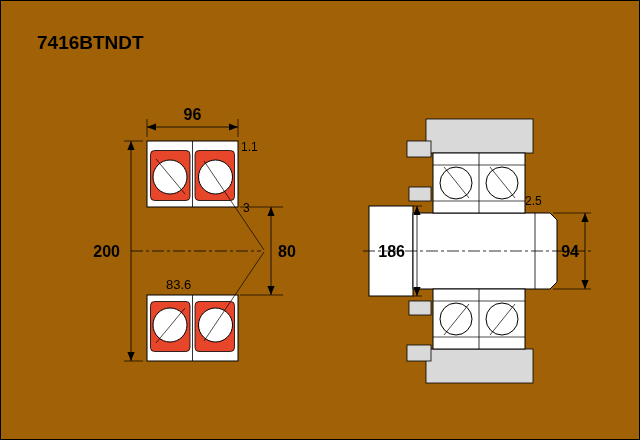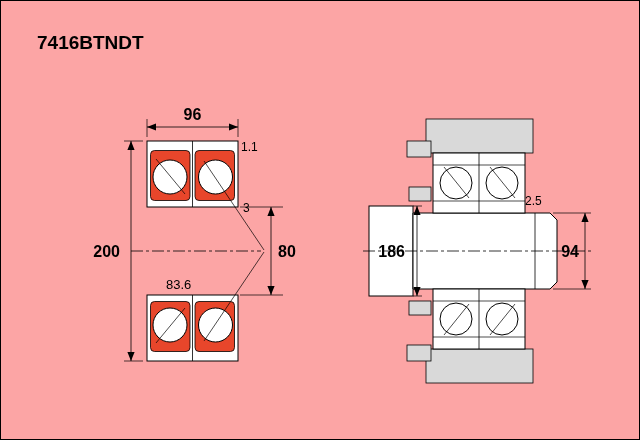--- a/index.html
+++ b/index.html
@@ -1,17 +1,17 @@
 <!DOCTYPE html>
 <html><head>
 <meta charset="utf-8">
 <style>
   html,body{margin:0;padding:0;background:#fff;}
   .canvas{
-    width:640px;height:440px;position:relative;background:#fca5a5;
+    width:640px;height:440px;position:relative;background:#a16207;
     border:1px solid #000;box-sizing:border-box;
     font-family:"Liberation Sans",sans-serif;
   }
   svg{position:absolute;left:0;top:0;}
   text{fill:#000;}
   .t-title{font-size:19px;font-weight:600;}
   .t-dim{font-size:16px;font-weight:600;}
   .t-small{font-size:12px;font-weight:400;}
   .t-mid{font-size:13px;font-weight:400;}
   .outline{fill:#ffffff;stroke:#000;stroke-width:1;}

